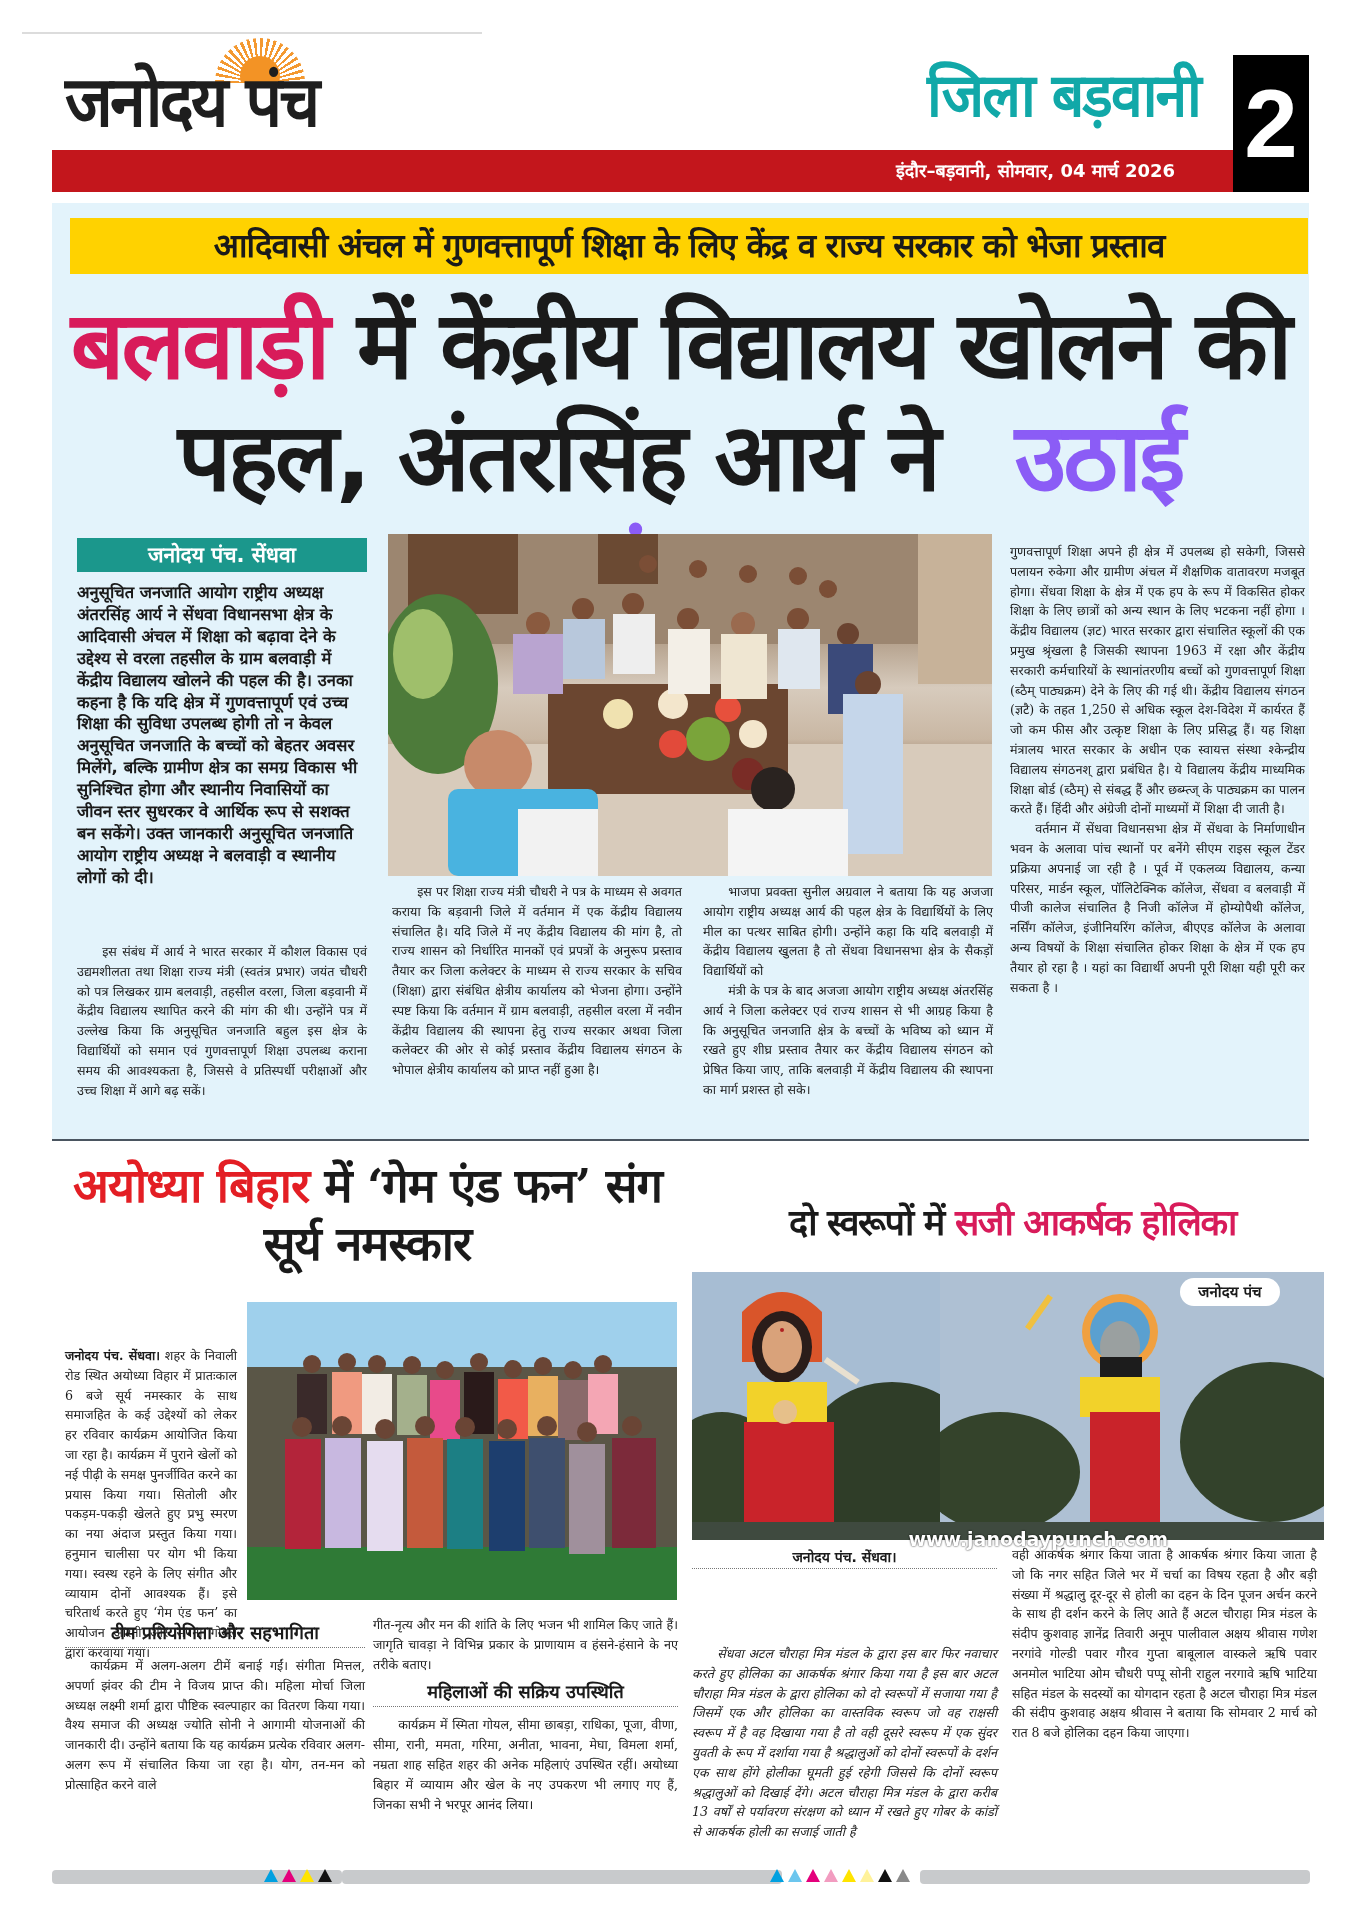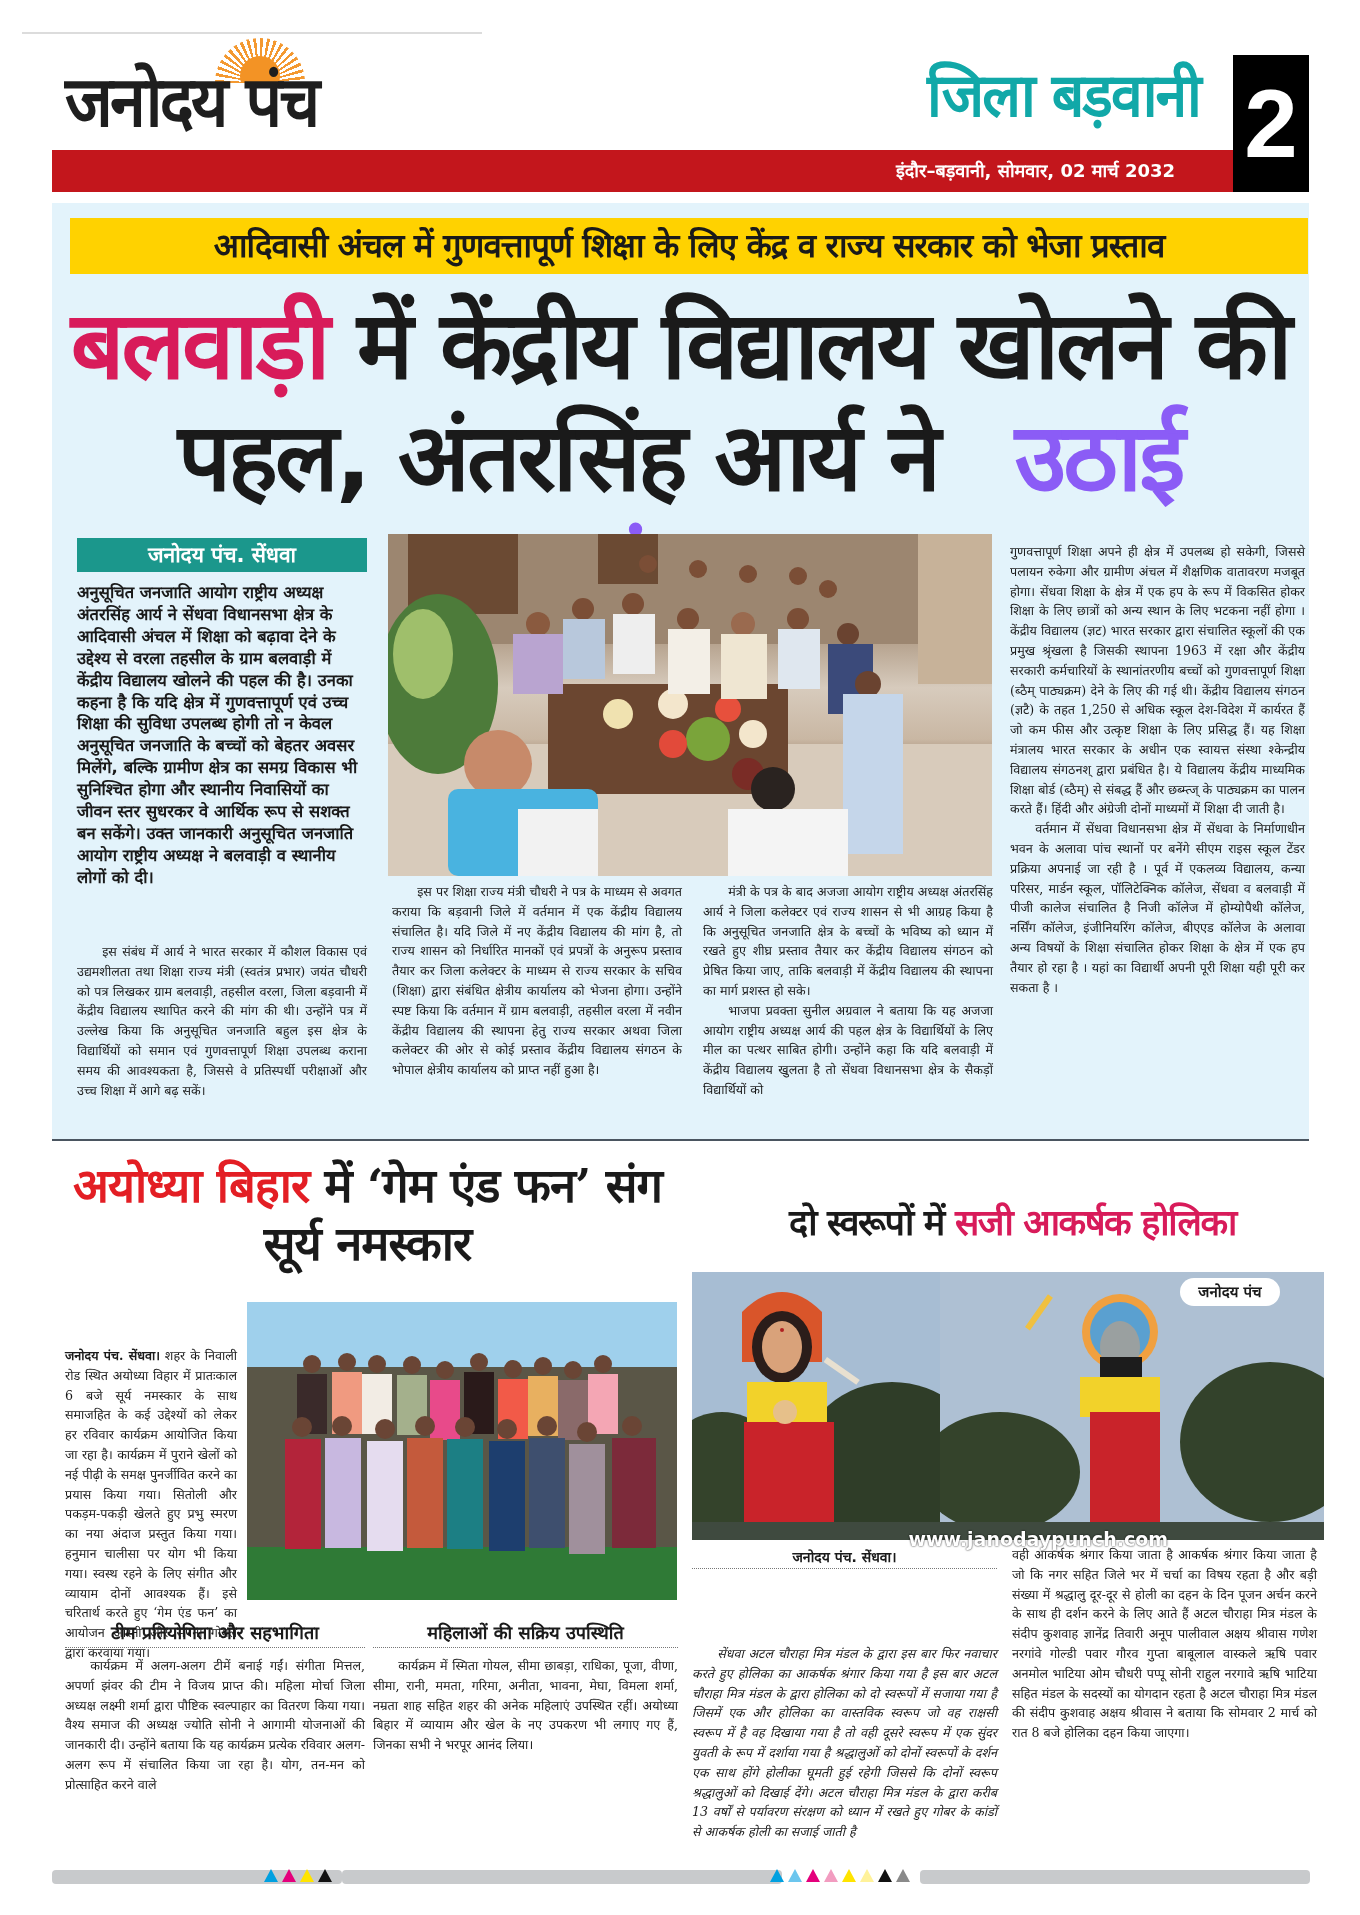--- a/index.html
+++ b/index.html
@@ -81,21 +81,21 @@
   <div class="logo-sun">
     <div class="rays"></div>
     <div class="disc"></div>
   </div>
   <div class="logo-text">जनोदय पंच</div>
 </div>
 
 <div class="abs district">जिला बड़वानी</div>
 <div class="abs page-num-box">2</div>
 <div class="abs red-band"></div>
-<div class="abs dateline">इंदौर–बड़वानी, सोमवार, 02 मार्च 2032</div>
+<div class="abs dateline">इंदौर–बड़वानी, सोमवार, 04 मार्च 2026</div>
 
 <div class="abs lead-panel"></div>
 <div class="abs kicker">आदिवासी अंचल में गुणवत्तापूर्ण शिक्षा के लिए केंद्र व राज्य सरकार को भेजा प्रस्ताव</div>
 
 <h1 class="abs headline">
   <span class="pink">बलवाड़ी</span><span> में केंद्रीय विद्यालय खोलने की पहल, अंतरसिंह आर्य ने </span><span class="teal">उठाई मांग...</span>
 </h1>
 
 <div class="abs byline-box">जनोदय पंच. सेंधवा</div>
 <div class="abs lead-intro">अनुसूचित जनजाति आयोग राष्ट्रीय अध्यक्ष अंतरसिंह आर्य ने सेंधवा विधानसभा क्षेत्र के आदिवासी अंचल में शिक्षा को बढ़ावा देने के उद्देश्य से वरला तहसील के ग्राम बलवाड़ी में केंद्रीय विद्यालय खोलने की पहल की है। उनका कहना है कि यदि क्षेत्र में गुणवत्तापूर्ण एवं उच्च शिक्षा की सुविधा उपलब्ध होगी तो न केवल अनुसूचित जनजाति के बच्चों को बेहतर अवसर मिलेंगे, बल्कि ग्रामीण क्षेत्र का समग्र विकास भी सुनिश्चित होगा और स्थानीय निवासियों का जीवन स्तर सुधरकर वे आर्थिक रूप से सशक्त बन सकेंगे। उक्त जानकारी अनुसूचित जनजाति आयोग राष्ट्रीय अध्यक्ष ने बलवाड़ी व स्थानीय लोगों को दी।</div>
@@ -148,22 +148,22 @@
   </svg>
 </div>
 
 <div class="abs col c1">
   <p>इस संबंध में आर्य ने भारत सरकार में कौशल विकास एवं उद्यमशीलता तथा शिक्षा राज्य मंत्री (स्वतंत्र प्रभार) जयंत चौधरी को पत्र लिखकर ग्राम बलवाड़ी, तहसील वरला, जिला बड़वानी में केंद्रीय विद्यालय स्थापित करने की मांग की थी। उन्होंने पत्र में उल्लेख किया कि अनुसूचित जनजाति बहुल इस क्षेत्र के विद्यार्थियों को समान एवं गुणवत्तापूर्ण शिक्षा उपलब्ध कराना समय की आवश्यकता है, जिससे वे प्रतिस्पर्धी परीक्षाओं और उच्च शिक्षा में आगे बढ़ सकें।</p>
 </div>
 <div class="abs col c2">
   <p>इस पर शिक्षा राज्य मंत्री चौधरी ने पत्र के माध्यम से अवगत कराया कि बड़वानी जिले में वर्तमान में एक केंद्रीय विद्यालय संचालित है। यदि जिले में नए केंद्रीय विद्यालय की मांग है, तो राज्य शासन को निर्धारित मानकों एवं प्रपत्रों के अनुरूप प्रस्ताव तैयार कर जिला कलेक्टर के माध्यम से राज्य सरकार के सचिव (शिक्षा) द्वारा संबंधित क्षेत्रीय कार्यालय को भेजना होगा। उन्होंने स्पष्ट किया कि वर्तमान में ग्राम बलवाड़ी, तहसील वरला में नवीन केंद्रीय विद्यालय की स्थापना हेतु राज्य सरकार अथवा जिला कलेक्टर की ओर से कोई प्रस्ताव केंद्रीय विद्यालय संगठन के भोपाल क्षेत्रीय कार्यालय को प्राप्त नहीं हुआ है।</p>
 </div>
 <div class="abs col c3">
+  <p>भाजपा प्रवक्ता सुनील अग्रवाल ने बताया कि यह अजजा आयोग राष्ट्रीय अध्यक्ष आर्य की पहल क्षेत्र के विद्यार्थियों के लिए मील का पत्थर साबित होगी। उन्होंने कहा कि यदि बलवाड़ी में केंद्रीय विद्यालय खुलता है तो सेंधवा विधानसभा क्षेत्र के सैकड़ों विद्यार्थियों को</p>
   <p>मंत्री के पत्र के बाद अजजा आयोग राष्ट्रीय अध्यक्ष अंतरसिंह आर्य ने जिला कलेक्टर एवं राज्य शासन से भी आग्रह किया है कि अनुसूचित जनजाति क्षेत्र के बच्चों के भविष्य को ध्यान में रखते हुए शीघ्र प्रस्ताव तैयार कर केंद्रीय विद्यालय संगठन को प्रेषित किया जाए, ताकि बलवाड़ी में केंद्रीय विद्यालय की स्थापना का मार्ग प्रशस्त हो सके।</p>
-  <p>भाजपा प्रवक्ता सुनील अग्रवाल ने बताया कि यह अजजा आयोग राष्ट्रीय अध्यक्ष आर्य की पहल क्षेत्र के विद्यार्थियों के लिए मील का पत्थर साबित होगी। उन्होंने कहा कि यदि बलवाड़ी में केंद्रीय विद्यालय खुलता है तो सेंधवा विधानसभा क्षेत्र के सैकड़ों विद्यार्थियों को</p>
 </div>
 <div class="abs col c4">
   <p class="noindent">गुणवत्तापूर्ण शिक्षा अपने ही क्षेत्र में उपलब्ध हो सकेगी, जिससे पलायन रुकेगा और ग्रामीण अंचल में शैक्षणिक वातावरण मजबूत होगा। सेंधवा शिक्षा के क्षेत्र में एक हप के रूप में विकसित होकर शिक्षा के लिए छात्रों को अन्य स्थान के लिए भटकना नहीं होगा । केंद्रीय विद्यालय (ज्ञट) भारत सरकार द्वारा संचालित स्कूलों की एक प्रमुख श्रृंखला है जिसकी स्थापना 1963 में रक्षा और केंद्रीय सरकारी कर्मचारियों के स्थानांतरणीय बच्चों को गुणवत्तापूर्ण शिक्षा (ब्ठैम् पाठ्यक्रम) देने के लिए की गई थी। केंद्रीय विद्यालय संगठन (ज्ञटै) के तहत 1,250 से अधिक स्कूल देश-विदेश में कार्यरत हैं जो कम फीस और उत्कृष्ट शिक्षा के लिए प्रसिद्ध हैं। यह शिक्षा मंत्रालय भारत सरकार के अधीन एक स्वायत्त संस्था श्केन्द्रीय विद्यालय संगठनश् द्वारा प्रबंधित है। ये विद्यालय केंद्रीय माध्यमिक शिक्षा बोर्ड (ब्ठैम्) से संबद्ध हैं और छब्म्त्ज् के पाठ्यक्रम का पालन करते हैं। हिंदी और अंग्रेजी दोनों माध्यमों में शिक्षा दी जाती है।</p>
   <p>वर्तमान में सेंधवा विधानसभा क्षेत्र में सेंधवा के निर्माणाधीन भवन के अलावा पांच स्थानों पर बनेंगे सीएम राइस स्कूल टेंडर प्रक्रिया अपनाई जा रही है । पूर्व में एकलव्य विद्यालय, कन्या परिसर, मार्डन स्कूल, पॉलिटेक्निक कॉलेज, सेंधवा व बलवाड़ी में पीजी कालेज संचालित है निजी कॉलेज में होम्योपैथी कॉलेज, नर्सिंग कॉलेज, इंजीनियरिंग कॉलेज, बीएएड कॉलेज के अलावा अन्य विषयों के शिक्षा संचालित होकर शिक्षा के क्षेत्र में एक हप तैयार हो रहा है । यहां का विद्यार्थी अपनी पूरी शिक्षा यही पूरी कर सकता है ।</p>
 </div>
 
 <div class="abs rule-dark"></div>
 
 <h2 class="abs h2-left">
   <span class="red">अयोध्या बिहार</span><span> में ‘गेम एंड फन’ संग सूर्य नमस्कार</span>
@@ -224,20 +224,21 @@
         <rect x="365" y="136" width="44" height="110" fill="#7c2a3a"></rect>
     </g>
   </svg>
 </div>
 
 <div class="abs col s2-c1b">
   <div class="subhead">टीम प्रतियोगिता और सहभागिता</div>
   <p>कार्यक्रम में अलग-अलग टीमें बनाई गईं। संगीता मित्तल, अपर्णा झंवर की टीम ने विजय प्राप्त की। महिला मोर्चा जिला अध्यक्ष लक्ष्मी शर्मा द्वारा पौष्टिक स्वल्पाहार का वितरण किया गया। वैश्य समाज की अध्यक्ष ज्योति सोनी ने आगामी योजनाओं की जानकारी दी। उन्होंने बताया कि यह कार्यक्रम प्रत्येक रविवार अलग-अलग रूप में संचालित किया जा रहा है। योग, तन-मन को प्रोत्साहित करने वाले</p>
 </div>
 <div class="abs col s2-c2">
+  <p class="noindent">गीत-नृत्य और मन की शांति के लिए भजन भी शामिल किए जाते हैं। जागृति चावड़ा ने विभिन्न प्रकार के प्राणायाम व हंसने-हंसाने के नए तरीके बताए।</p>
   <div class="subhead">महिलाओं की सक्रिय उपस्थिति</div>
   <p>कार्यक्रम में स्मिता गोयल, सीमा छाबड़ा, राधिका, पूजा, वीणा, सीमा, रानी, ममता, गरिमा, अनीता, भावना, मेघा, विमला शर्मा, नम्रता शाह सहित शहर की अनेक महिलाएं उपस्थित रहीं। अयोध्या बिहार में व्यायाम और खेल के नए उपकरण भी लगाए गए हैं, जिनका सभी ने भरपूर आनंद लिया।</p>
 </div>
 
 <h2 class="abs h2-right">
   <br>
   <span>दो स्वरूपों में </span><span class="pink">सजी आकर्षक होलिका</span>
 </h2>
 
 <div class="abs photo photo-holika-l" title="सुंदर युवती स्वरूप में होलिका">

